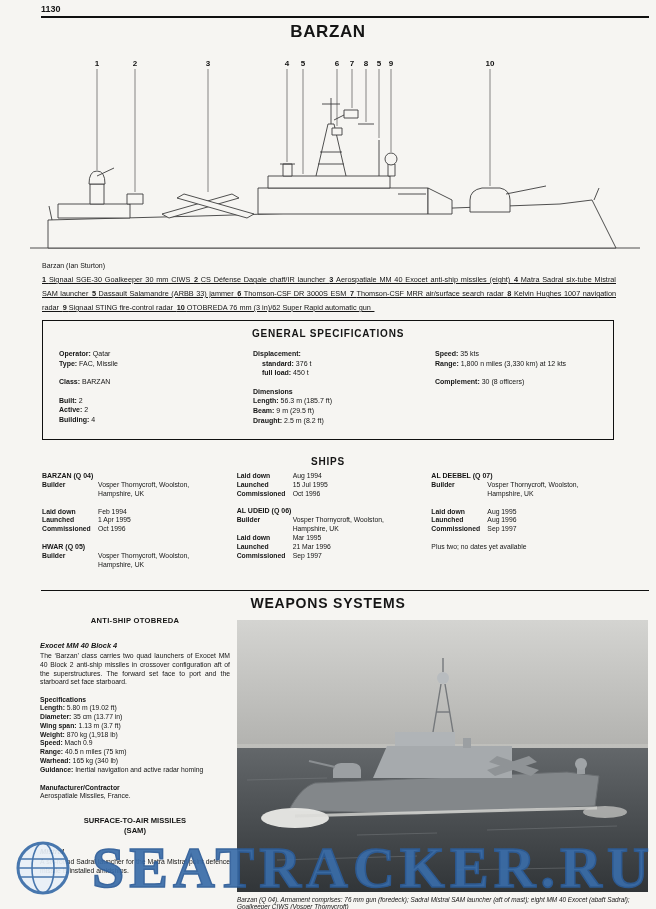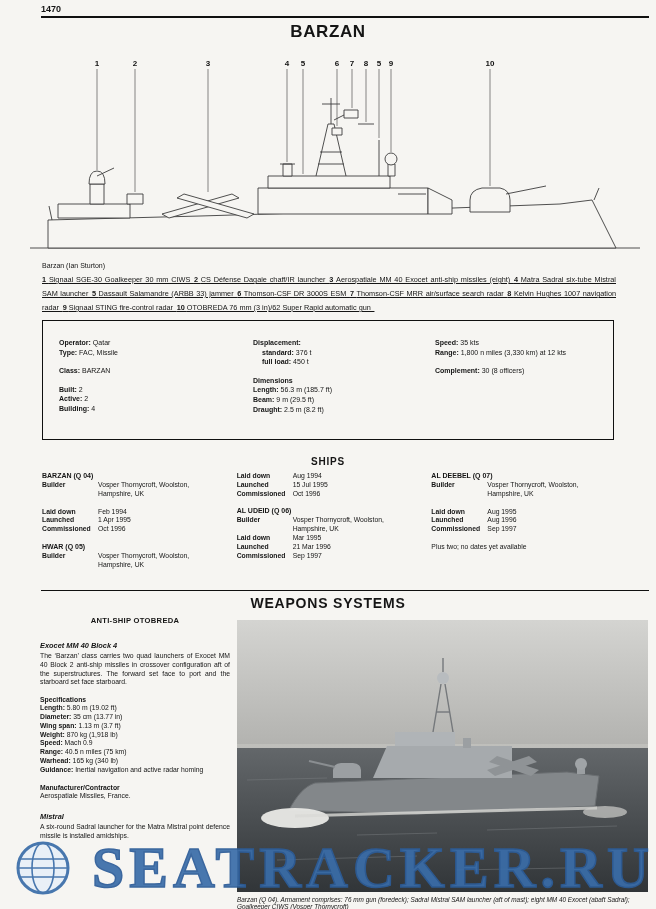--- a/index.html
+++ b/index.html
@@ -73,21 +73,21 @@
                gap:20px; z-index:10; opacity:.92; pointer-events:none; }
   .wm-text { font-family:"Liberation Serif", serif; font-weight:700; font-size:58px;
              letter-spacing:5px; color:#3a6da9; -webkit-text-stroke:1.5px #2c5c98; white-space:nowrap; }
   .wm-globe { flex:0 0 auto; }
 </style>
 </head>
 <body>
 
 <div class="page">
 
-  <div class="page-number">1470</div>
+  <div class="page-number">1130</div>
   <div class="top-rule"></div>
   <h1 class="title">BARZAN</h1>
 
   <div class="drawing">
     <svg width="656" height="210" viewBox="0 0 656 210">
       <g id="callout-layer">
           <text x="97" y="14" text-anchor="middle" class="co-num">1</text>
           <line x1="97" x2="97" y1="17" y2="118" class="co-line"></line>
           <text x="135" y="14" text-anchor="middle" class="co-num">2</text>
           <line x1="135" x2="135" y1="17" y2="140" class="co-line"></line>
@@ -159,20 +159,21 @@
         <line x1="52" y1="168" x2="49" y2="154"></line>
         <line x1="594" y1="148" x2="599" y2="136"></line>
       </g>
     </svg>
   </div>
 
   <div class="drawing-caption">Barzan (Ian Sturton)</div>
   <p class="legend"><b class="leg-n">1 </b><span class="leg-t">Signaal SGE-30 Goalkeeper 30 mm CIWS </span><b class="leg-n">2 </b><span class="leg-t">CS Défense Dagaie chaff/IR launcher </span><b class="leg-n">3 </b><span class="leg-t">Aerospatiale MM 40 Exocet anti-ship missiles (eight) </span><b class="leg-n">4 </b><span class="leg-t">Matra Sadral six-tube Mistral SAM launcher </span><b class="leg-n">5 </b><span class="leg-t">Dassault Salamandre (ARBB 33) jammer </span><b class="leg-n">6 </b><span class="leg-t">Thomson-CSF DR 3000S ESM </span><b class="leg-n">7 </b><span class="leg-t">Thomson-CSF MRR air/surface search radar </span><b class="leg-n">8 </b><span class="leg-t">Kelvin Hughes 1007 navigation radar </span><b class="leg-n">9 </b><span class="leg-t">Signaal STING fire-control radar </span><b class="leg-n">10 </b><span class="leg-t">OTOBREDA 76 mm (3 in)/62 Super Rapid automatic gun </span></p>
 
   <section class="gs-box">
+    <div class="gs-title">GENERAL SPECIFICATIONS</div>
     <div class="gs-cols">
       <div class="gs-col gs-col1" id="gs-col1">
           <div class="gs-row"><b class="lbl">Operator:</b><span class="val"> Qatar</span></div>
           <div class="gs-row"><b class="lbl">Type:</b><span class="val"> FAC, Missile</span></div>
           <div class="gap"></div>
           <div class="gs-row"><b class="lbl">Class:</b><span class="val"> BARZAN</span></div>
           <div class="gap"></div>
           <div class="gs-row"><b class="lbl">Built:</b><span class="val"> 2</span></div>
           <div class="gs-row"><b class="lbl">Active:</b><span class="val"> 2</span></div>
           <div class="gs-row"><b class="lbl">Building:</b><span class="val"> 4</span></div>
@@ -302,20 +303,24 @@
         <div class="ms-line"><b class="lbl">Diameter:</b><span class="val"> 35 cm (13.77 in)</span></div>
         <div class="ms-line"><b class="lbl">Wing span:</b><span class="val"> 1.13 m (3.7 ft)</span></div>
         <div class="ms-line"><b class="lbl">Weight:</b><span class="val"> 870 kg (1,918 lb)</span></div>
         <div class="ms-line"><b class="lbl">Speed:</b><span class="val"> Mach 0.9</span></div>
         <div class="ms-line"><b class="lbl">Range:</b><span class="val"> 40.5 n miles (75 km)</span></div>
         <div class="ms-line"><b class="lbl">Warhead:</b><span class="val"> 165 kg (340 lb)</span></div>
         <div class="ms-line"><b class="lbl">Guidance:</b><span class="val"> Inertial navigation and active radar homing</span></div>
       </div>
     <div class="w-sub">Manufacturer/Contractor</div>
     <div class="w-plain">Aerospatiale Missiles, France.</div>
+    <div class="sam-header">
+      <div>SURFACE-TO-AIR MISSILES</div>
+      <div>(SAM)</div>
+    </div>
     <div class="w-mistral-title">Mistral</div>
     <p class="w-text">A six-round Sadral launcher for the Matra Mistral point defence missile is installed amidships.</p>
   </div>
 
   <figure class="photo">
     <svg width="411" height="272" viewBox="0 0 411 272">
       <defs>
         <linearGradient id="skyg" x1="0" y1="0" x2="0" y2="1">
           <stop offset="0" stop-color="#d4d4d1"></stop>
             <stop offset="1" stop-color="#b2b2af"></stop>

